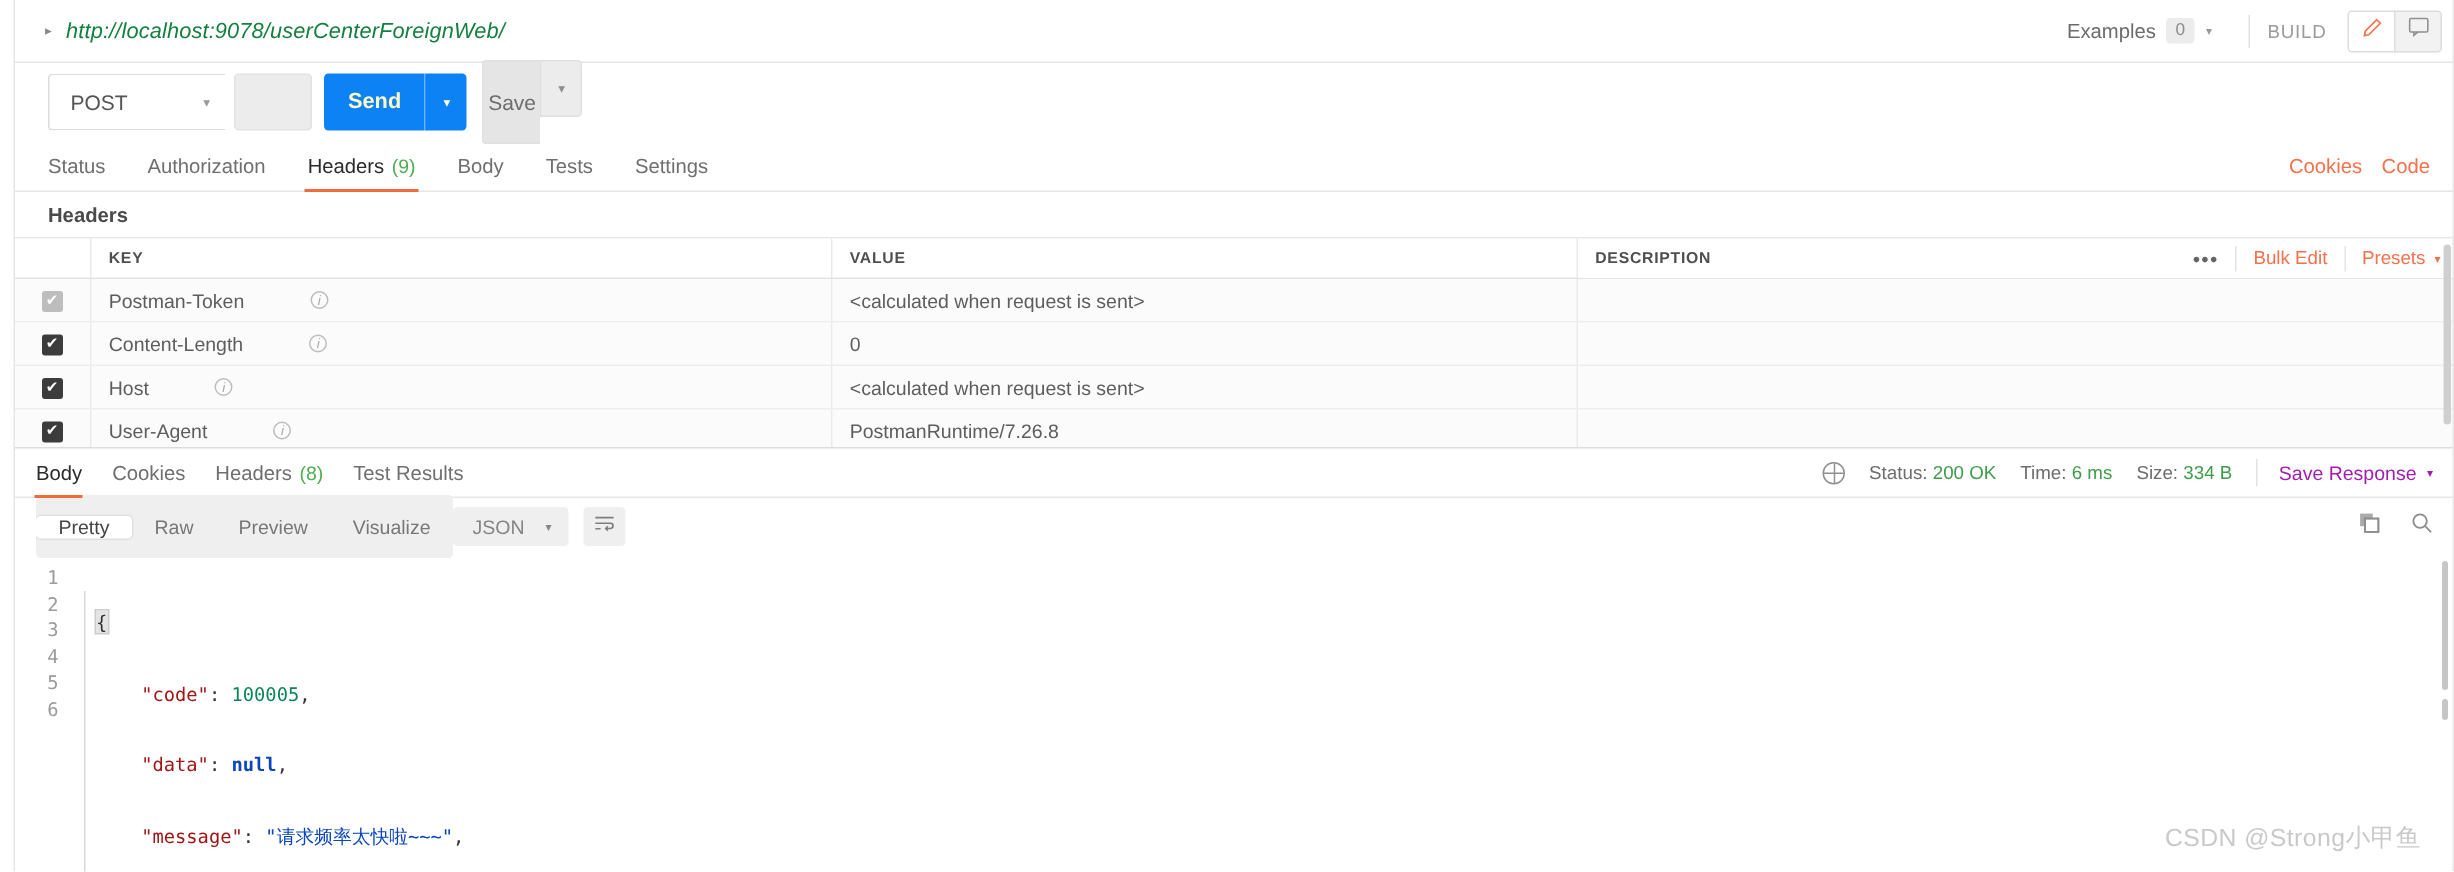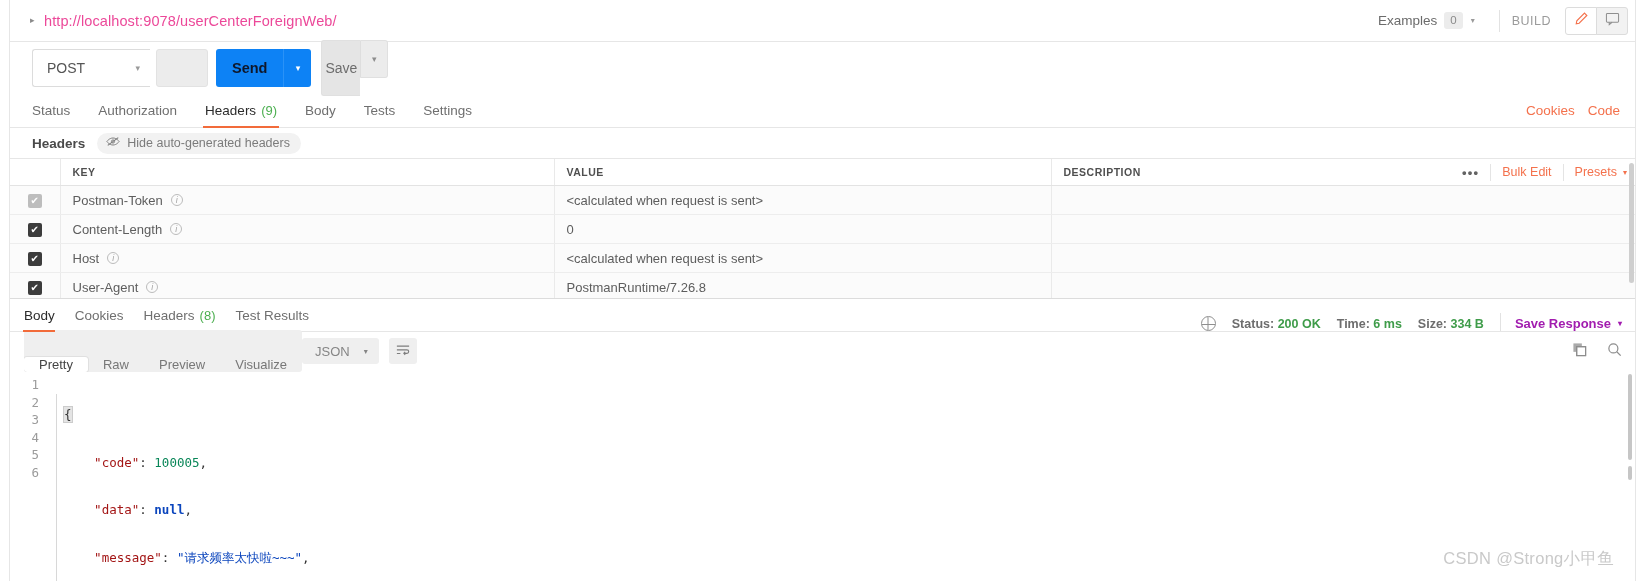--- a/index.html
+++ b/index.html
@@ -43,22 +43,23 @@
   .crumb-caret {
     width: 14px;
     color: #8a8a8a;
     font-size: 9px;
     line-height: 1;
     padding-right: 2px;
     user-select: none;
   }
   .crumb-text {
     font-size: 14.5px;
-    color: #ec4899;
+    color: #15803d;
     letter-spacing: 0.1px;
+    font-style: italic;
   }
   .breadcrumb-right {
     margin-left: auto;
     display: flex;
     align-items: center;
     height: 100%;
   }
   .examples-group {
     display: flex;
     align-items: center;
@@ -148,21 +149,21 @@
     margin-left: 6px;
   }
   .send-group {
     display: flex;
     margin-left: 8px;
   }
   .send-btn {
     height: 38px;
     min-width: 66px;
     background: #0d82f5;
-    color: #0f172a;
+    color: #fef9c3;
     font-size: 14.5px;
     font-weight: bold;
     border-radius: 3px 0 0 3px;
     display: flex; align-items: center; justify-content: center;
     padding: 0 16px;
   }
   .send-caret {
     height: 38px; width: 28px;
     background: #0d82f5;
     border-left: 1px solid #2a92f7;
@@ -351,21 +352,21 @@
     width: 12px; height: 12px;
     border: 1px solid #bcbcbc;
     border-radius: 50%;
     color: #a8a8a8;
     font-size: 9px;
     font-style: italic;
     margin-left: 8px;
     vertical-align: middle;
     line-height: 1;
   }
-  .cell-inner { display: flex; align-items: center; }
+  .cell-inner { display: flex; align-items: center; gap: 36px; }
   .val-muted { color: #6a6a6a; }
 
   
   .tbl-scroll {
     position: absolute;
     right: 2px; top: 4px;
     width: 5px; height: 120px;
     background: #cfcfcf;
     border-radius: 3px;
   }
@@ -398,26 +399,25 @@
   .resp-tab.active::after {
     content: "";
     position: absolute;
     left: -1px; right: 0; bottom: -1px;
     height: 2.5px;
     background: #f26b3a;
   }
   .resp-meta {
     margin-left: auto;
     display: flex;
-    align-items: flex-end;
+    align-items: center;
     padding-right: 14px;
     font-size: 12.5px;
     color: #6d6d6d;
     gap: 0;
-    font-weight: bold;
   }
   .globe {
     width: 15px; height: 15px;
     border: 1px solid #8f8f8f;
     border-radius: 50%;
     position: relative;
     margin-right: 16px;
   }
   .globe::before {
     content: "";
@@ -449,21 +449,21 @@
     height: 38px; min-height: 38px;
     display: flex;
     align-items: center;
     padding: 0 14px 0 14px;
   }
   .seg-group {
     display: flex;
     background: #efefef;
     border-radius: 3px;
     height: 42px;
-    align-items: flex-end;
+    align-items: center;
     overflow: hidden;
   }
   .seg {
     display: flex; align-items: center;
     padding: 0 15px;
     font-size: 13px;
     color: #777777;
   }
   .seg.active {
     background: #ffffff;
@@ -651,30 +651,20 @@
         <span>Settings</span>
       </div>
       <div class="req-tabs-right">
         <span>Cookies</span>
         <span>Code</span>
       </div>
     </div>
 
     <div class="headers-subbar">
       <span class="headers-title">Headers</span>
-      <div class="pill">
-        <span>
-          <svg width="14" height="11" viewBox="0 0 16 12" fill="none" stroke="#7b7b7b" stroke-width="1.1">
-            <path d="M1 6s2.6-4 7-4 7 4 7 4-2.6 4-7 4-7-4-7-4z"></path>
-            <circle cx="8" cy="6" r="1.8"></circle>
-            <path d="M2 10.5L14 1.5" stroke-width="1.2"></path>
-          </svg>
-        </span>
-        <span>Hide auto-generated headers</span>
-      </div>
     </div>
 
     <div class="table-wrap">
       <table class="hdr-table">
         <colgroup>
           <col class="c-chk">
             <col class="c-key">
             <col class="c-val">
             <col class="c-desc">
         </colgroup>

